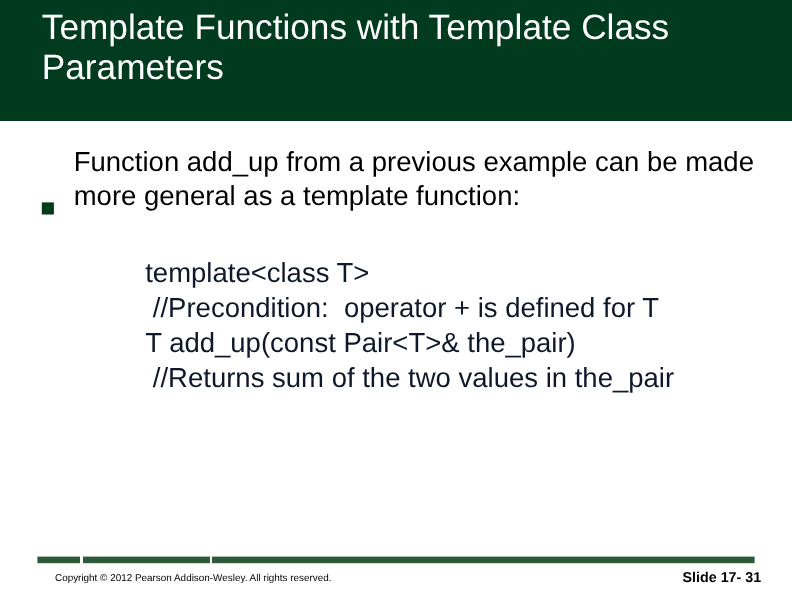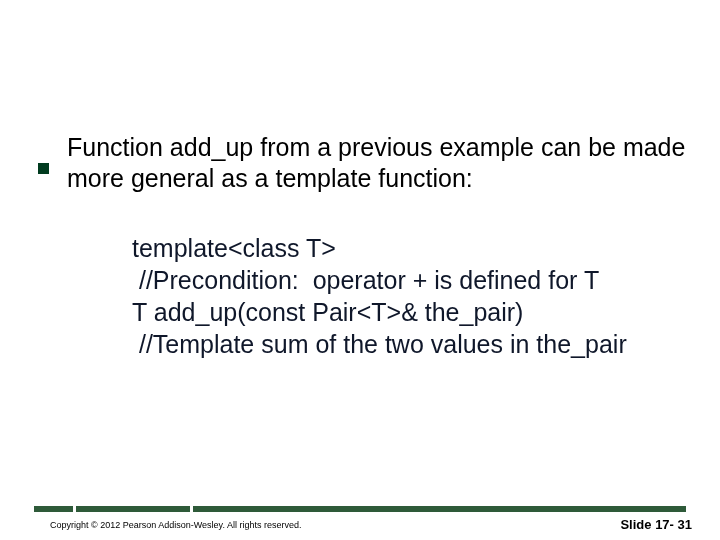--- a/index.html
+++ b/index.html
@@ -26,21 +26,21 @@
     font-weight: 400;
   }
   .content {
     position: absolute;
     top: 132px;
     left: 38px;
     right: 30px;
   }
   .bullet-row {
     display: flex;
-    align-items: center;
+    align-items: flex-end;
     gap: 18px;
   }
   .bullet-mark {
     width: 11px;
     height: 11px;
     background: #003b1f;
     margin-top: 10px;
     flex-shrink: 0;
   }
   .bullet-text {
@@ -87,32 +87,35 @@
     font-size: 13px;
     font-weight: bold;
     color: #000;
   }
 </style>
 </head>
 <body>
 
 <div class="slide">
 
+  <div class="title-band">
+    <div class="title-text">Template Functions with Template Class Parameters</div>
+  </div>
 
   <div class="content">
     <div class="bullet-row">
       <div class="bullet-mark"></div>
       <div class="bullet-text">Function add_up from a previous example can be made more general as a template function:</div>
     </div>
   </div>
 
   <div class="code-block">
     <div class="code-line">template&lt;class T&gt;</div>
     <div class="code-line"> //Precondition:  operator + is defined for T</div>
     <div class="code-line">T add_up(const Pair&lt;T&gt;&amp; the_pair)</div>
-    <div class="code-line"> //Template sum of the two values in the_pair</div>
+    <div class="code-line"> //Returns sum of the two values in the_pair</div>
   </div>
 
   <div class="footer-bar"></div>
   <div class="copyright">Copyright © 2012 Pearson Addison-Wesley.  All rights reserved.</div>
   <div class="slide-num">Slide 17- 31</div>
 
 </div>
 
 </body></html>

